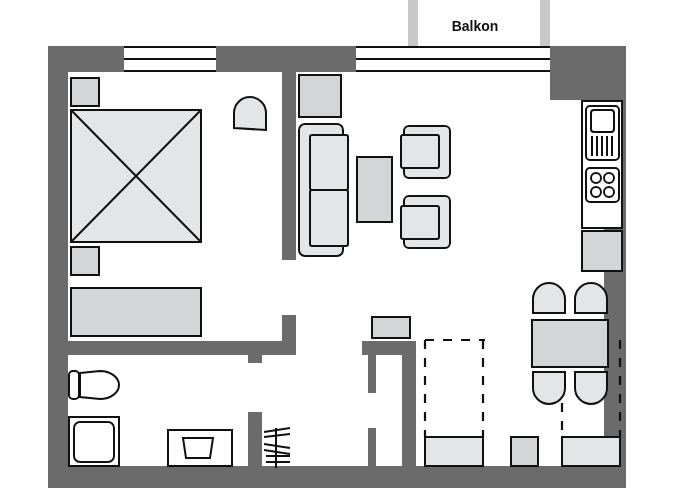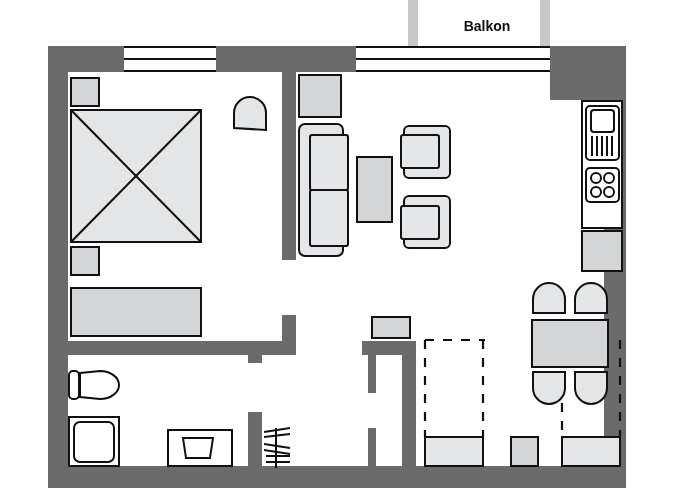--- a/index.html
+++ b/index.html
@@ -7,21 +7,21 @@
     #plan { position: absolute; left: 0; top: 0; width: 700px; height: 500px; }
     .wall { fill: #6b6b6b; }
     .furn { fill: #d4d5d6; stroke: #111; stroke-width: 2; }
     .furn-light { fill: #e4e5e6; stroke: #111; stroke-width: 2; }
     .line { stroke: #111; stroke-width: 2; fill: none; }
     .dash { stroke: #111; stroke-width: 2.2; fill: none; stroke-dasharray: 9 9; }
     .white { fill: #ffffff; stroke: #111; stroke-width: 2; }
     .window { fill: #ffffff; }
     .label {
       position: absolute; left: 418px; top: 18px; width: 114px; text-align: center;
-      font-family: "Liberation Sans", sans-serif; font-weight: bold; font-size: 14px; color: #111; padding-left: 12px;
+      font-family: "Liberation Sans", sans-serif; font-weight: bold; font-size: 14px; color: #111;
     }
   </style>
 </head>
 <body>
 
 <svg id="plan" viewBox="0 0 700 500" xmlns="http://www.w3.org/2000/svg">
 
   <g>
     <rect x="408" y="0" width="142" height="46" fill="#c8c8c8"></rect>
     <rect x="418" y="0" width="122" height="46" fill="#ffffff"></rect>

